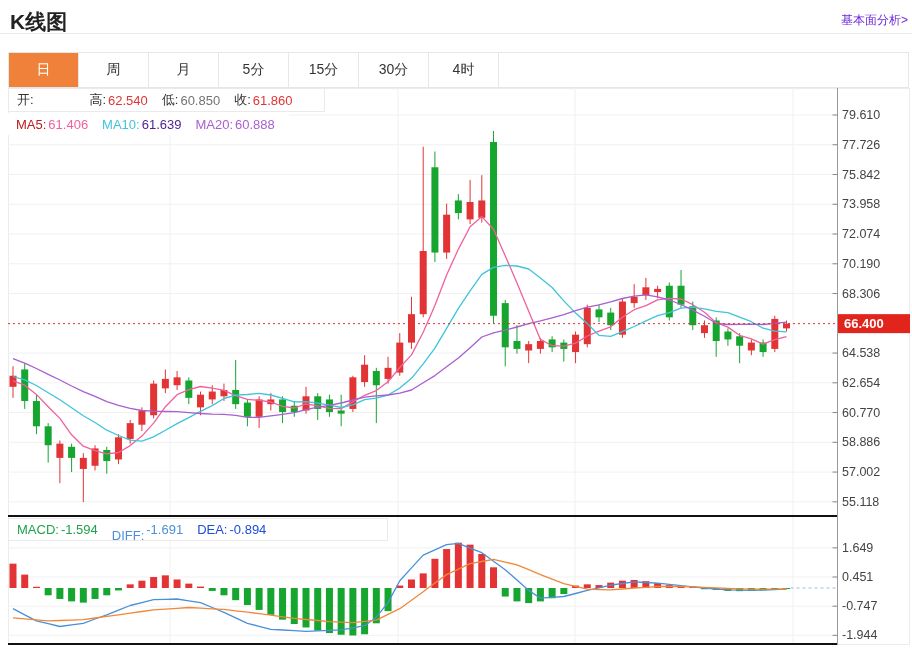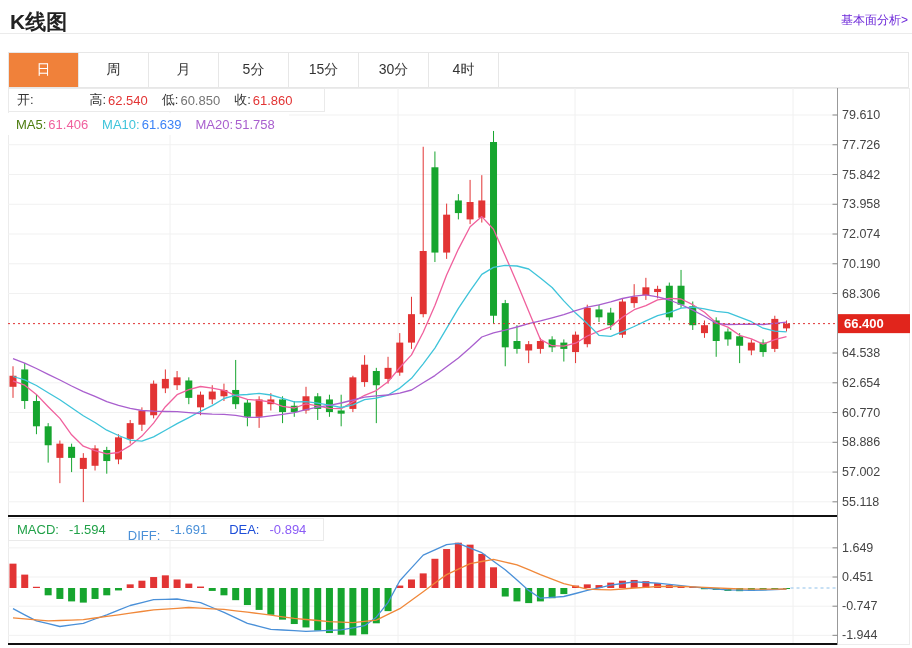--- a/index.html
+++ b/index.html
@@ -13,21 +13,21 @@
   .tab{width:70px;box-sizing:border-box;border-right:1px solid #e7e7e7;display:flex;
        align-items:center;justify-content:center;font-size:14px;color:#333;cursor:pointer;}
   .tab.active{background:#f0813a;color:#fff;}
   .tab-fill{flex:1;}
   .inforow{position:absolute;display:flex;align-items:center;font-size:13px;background:#fff;
            box-sizing:border-box;padding-left:8px;z-index:3;white-space:nowrap;}
   .inforow .lbl{color:#333;margin-right:2px;}
   .inforow .val{margin-right:14px;}
   #ohlc-row{left:8px;top:88px;width:317px;height:24px;border:1px solid #eaeaea;}
   #ma-row{left:8px;top:113px;height:22px;}
-  #macd-row{left:8px;top:518px;width:316px;height:23px;border:1px solid #eaeaea;gap:8px;}
+  #macd-row{left:8px;top:518px;width:380px;height:23px;border:1px solid #eaeaea;}
   svg{position:absolute;left:0;top:0;z-index:1;}
   text{font-family:"Liberation Sans","DejaVu Sans",sans-serif;}
 </style>
 </head>
 <body>
 
 <div class="page">
   <div class="hdr-title">K线图</div>
   <a class="hdr-link">基本面分析&gt;</a>
   <div class="divider"></div>
@@ -323,28 +323,28 @@
       <span class="lbl">开:</span>
       <span class="val" style="color: rgb(226, 52, 52); margin-top: 39px;">61.040</span>
       <span class="lbl">高:</span>
       <span class="val" style="color: rgb(226, 52, 52);">62.540</span>
       <span class="lbl">低:</span>
       <span class="val" style="color: #737373;">60.850</span>
       <span class="lbl">收:</span>
       <span class="val" style="color: rgb(226, 52, 52);">61.860</span>
     </div>
   <div class="inforow" id="ma-row">
-      <span class="lbl" style="color: #4d7c0f;">MA5:</span>
+      <span class="lbl" style="color: #b91c1c;">MA5:</span>
       <span class="val" style="color: rgb(240, 96, 157); text-align: right;">61.406</span>
       <span class="lbl" style="color: rgb(63, 196, 218);">MA10:</span>
-      <span class="val" style="color: #3b82f6;">61.639</span>
+      <span class="val" style="color: #4c1d95;">61.639</span>
       <span class="lbl" style="color: rgb(169, 95, 206);">MA20:</span>
-      <span class="val" style="color: rgb(169, 95, 206);">51.758</span>
+      <span class="val" style="color: rgb(169, 95, 206);">60.888</span>
     </div>
   <div class="inforow" id="macd-row">
       <span class="lbl" style="color: rgb(33, 161, 72);">MACD:</span>
       <span class="val" style="color: rgb(33, 161, 72);">-1.594</span>
       <span class="lbl" style="color: rgb(74, 144, 216); margin-top: 12px;">DIFF:</span>
       <span class="val" style="color: rgb(74, 144, 216);">-1.691</span>
       <span class="lbl" style="color: #1d4ed8;">DEA:</span>
-      <span class="val" style="color: #8b5cf6;">-0.894</span>
+      <span class="val" style="color: #1d4ed8;">-0.894</span>
     </div>
 </div>
 
 </body></html>

